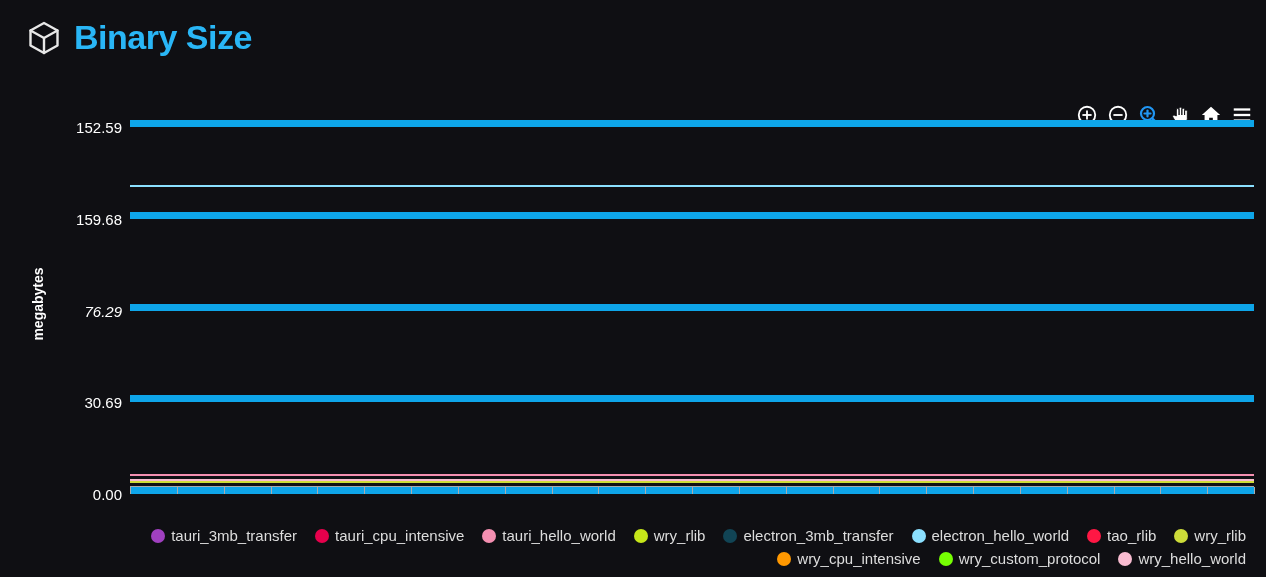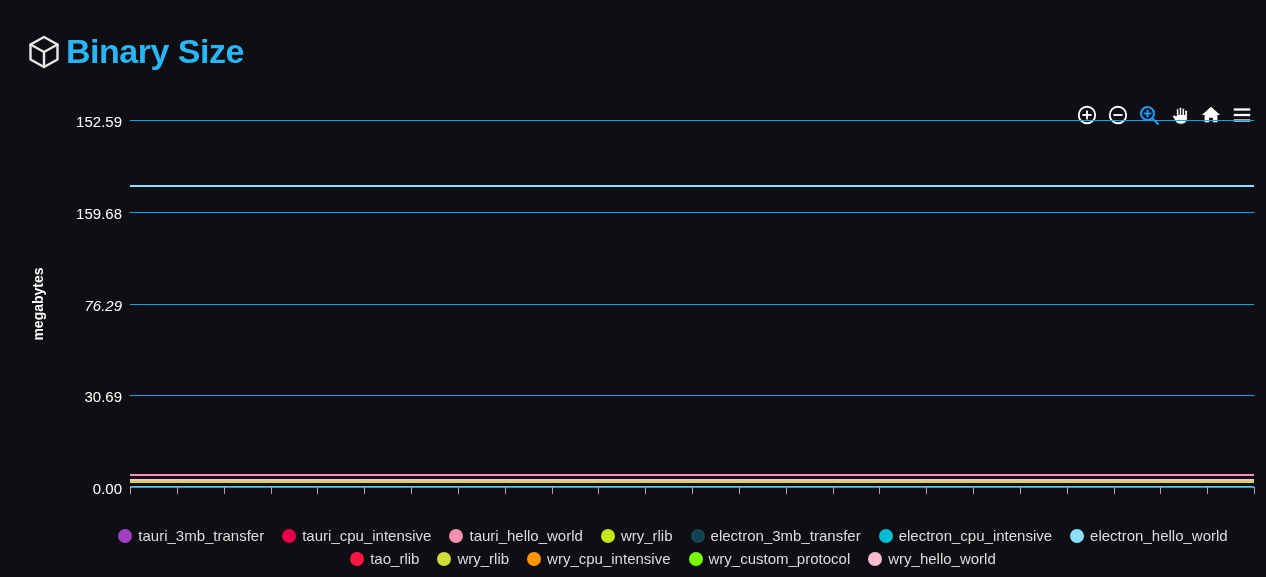--- a/index.html
+++ b/index.html
@@ -8,22 +8,22 @@
     color: #fff;
     font-family: Arial, Helvetica, sans-serif;
     width: 1266px;
     height: 577px;
     overflow: hidden;
     position: relative;
   }
   .title-row {
     display: flex;
     align-items: center;
-    padding: 32px 0 0 26px;
-    gap: 4px;
+    padding: 18px 0 0 26px;
+    gap: 12px;
   }
   .cube-icon svg { display: block; }
   .page-title {
     color: #29b6f6;
     font-size: 34px;
     font-weight: 700;
     letter-spacing: -0.5px;
   }
   .toolbar {
     position: absolute;
@@ -63,21 +63,21 @@
   .plot {
     position: absolute;
     left: 100px;
     right: 0;
     top: 0;
     bottom: 0;
   }
   .gridline {
     position: absolute;
     left: 0; right: 0;
-    border-top: 1px solid #0ea5e9;
+    border-top: 7px solid #0ea5e9;
   }
   .y-tick-label {
     position: absolute;
     right: 100%;
     margin-right: 8px;
     transform: translateY(-50%);
     font-size: 15px;
     color: #fff;
     text-align: right;
     white-space: nowrap;
@@ -100,21 +100,21 @@
     height: 7px;
     background: #aaa;
   }
   .legend {
     position: absolute;
     left: 100px;
     right: 20px;
     bottom: 10px;
     display: flex;
     flex-wrap: wrap;
-    justify-content: center;
+    justify-content: flex-end;
     gap: 6px 18px;
     font-size: 15px;
     color: #ddd;
   }
   .legend-item {
     display: flex;
     align-items: center;
     gap: 6px;
     cursor: pointer;
   }
@@ -255,24 +255,20 @@
     </div>
     <div class="legend-item">
       <span class="legend-swatch" style="background: rgb(198, 230, 25);"></span>
       <span>wry_rlib</span>
     </div>
     <div class="legend-item">
       <span class="legend-swatch" style="background: rgb(17, 68, 85);"></span>
       <span>electron_3mb_transfer</span>
     </div>
     <div class="legend-item">
-      <span class="legend-swatch" style="background: rgb(0, 188, 212);"></span>
-      <span>electron_cpu_intensive</span>
-    </div>
-    <div class="legend-item">
       <span class="legend-swatch" style="background: rgb(139, 224, 255);"></span>
       <span>electron_hello_world</span>
     </div>
     <div class="legend-item">
       <span class="legend-swatch" style="background: rgb(255, 23, 68);"></span>
       <span>tao_rlib</span>
     </div>
     <div class="legend-item">
       <span class="legend-swatch" style="background: rgb(205, 220, 57);"></span>
       <span>wry_rlib</span>

